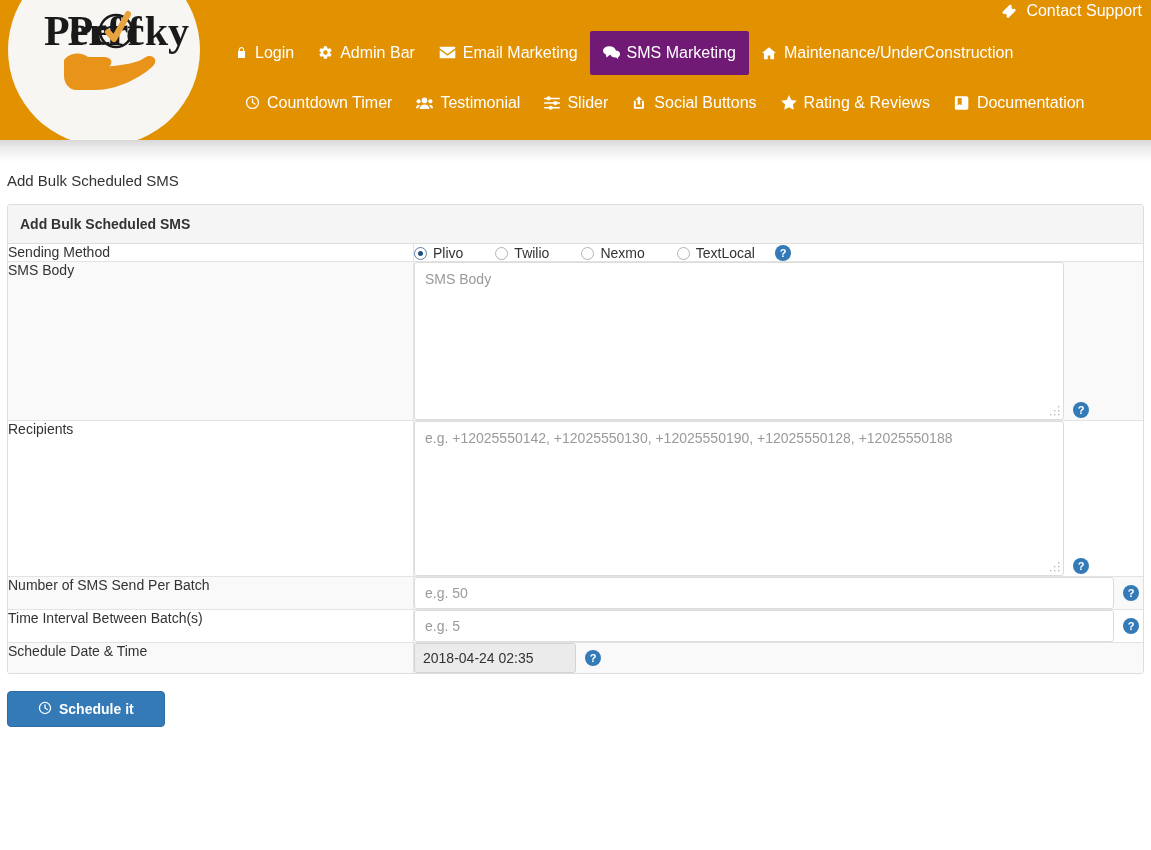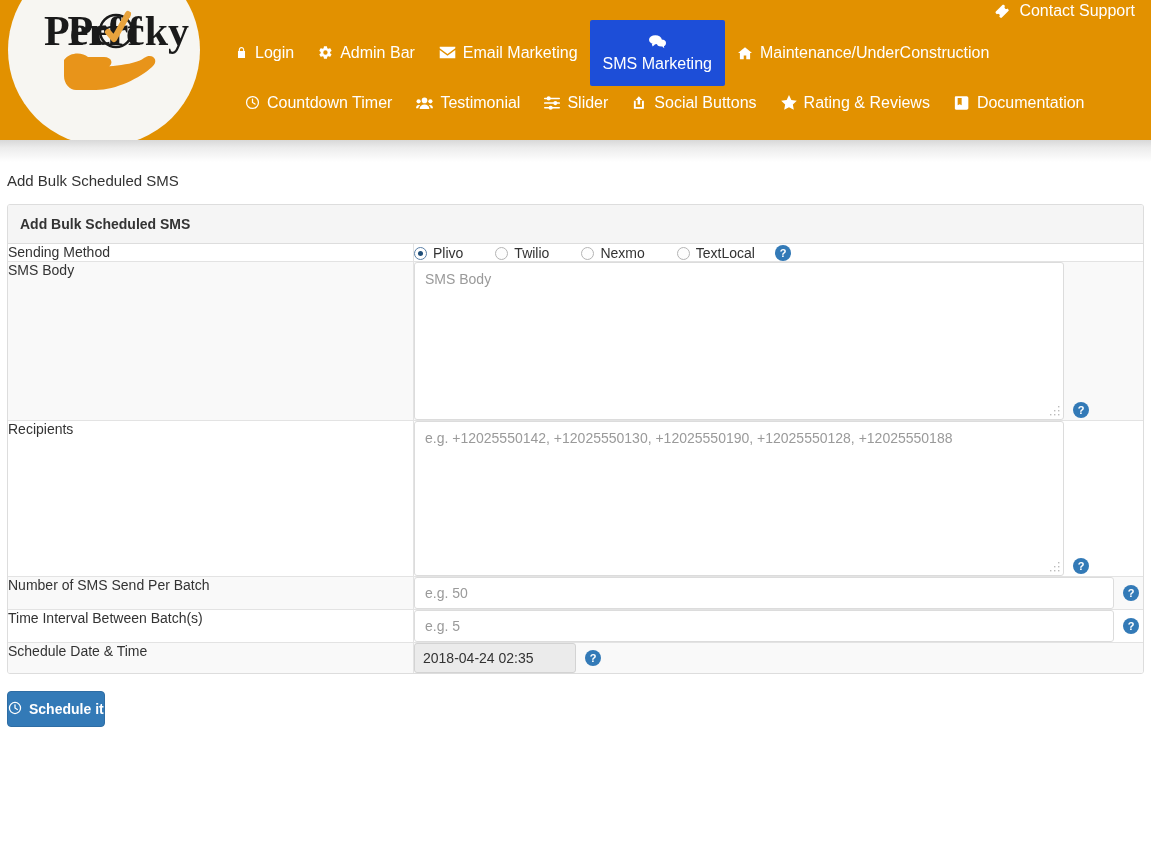--- a/index.html
+++ b/index.html
@@ -50,21 +50,21 @@
     left: 0;
     top: 46px;
     width: 192px;
     height: 110px;
   }
   .logo-svg { display: block; }
 
   
   .contact-support {
     position: absolute;
-    right: 16px;
+    right: 9px;
     top: 2px;
     color: #ffffff;
     font-size: 16px;
     text-decoration: none;
     white-space: nowrap;
     display: flex;
     align-items: center;
     gap: 7px;
     cursor: pointer;
   }
@@ -90,24 +90,23 @@
     gap: 7px;
     color: #ffffff;
     font-size: 16px;
     text-decoration: none;
     padding: 8px 12px;
     white-space: nowrap;
     cursor: pointer;
     line-height: 1;
   }
   .nav-item.active {
-    background: #1d4ed8;
+    background: #701a75;
     padding: 14px 13px;
     border-radius: 2px;
-    flex-direction: column;
   }
   .nav-item .ico {
     display: inline-flex;
     align-items: center;
   }
 
   
   .page {
     position: absolute;
     left: 0;
@@ -268,21 +267,21 @@
     display: inline-flex;
     align-items: center;
     gap: 7px;
     background: #337ab7;
     border: 1px solid #2e6da4;
     border-radius: 4px;
     color: #ffffff;
     font-size: 14px;
     font-weight: bold;
     font-family: "Liberation Sans", sans-serif;
-    padding: 9px 0;
+    padding: 9px 30px;
     cursor: pointer;
     line-height: 1;
   }
 </style>
 </head>
 <body>
 
 <div class="header">
 
   <div class="logo-wrap">

